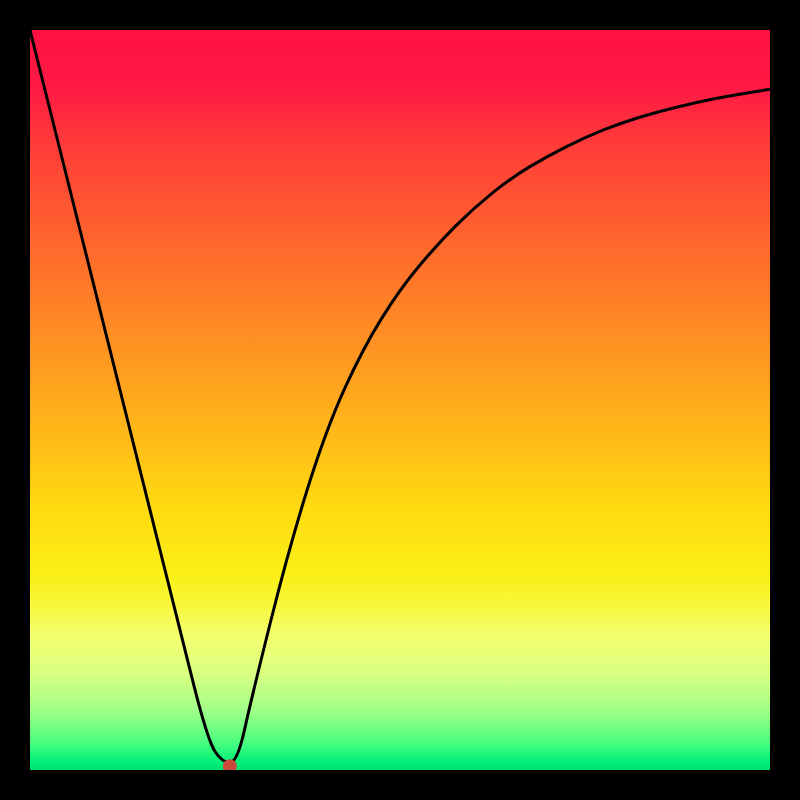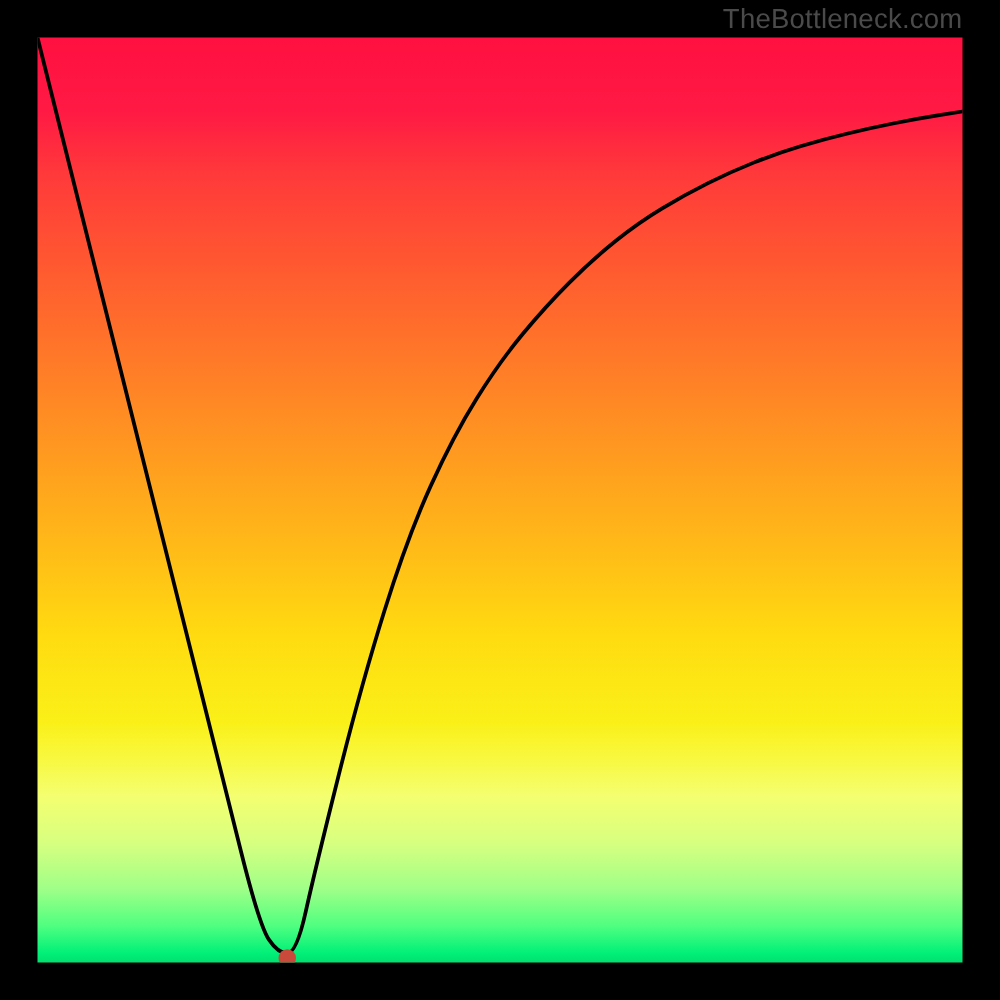--- a/index.html
+++ b/index.html
@@ -57,21 +57,20 @@
     font-size: 22px;
     font-weight: 400;
     letter-spacing: 0.2px;
   }
 </style>
 </head>
 <body>
 
 <div class="frame">
 
-  <div class="watermark">TheBottleneck.com</div>
 
   <div class="plot-area">
     <svg class="curve-svg" viewBox="0 0 740 740" preserveAspectRatio="none">
       <path id="curve-path" fill="none" stroke="#000" stroke-width="3" stroke-linejoin="round" stroke-linecap="round" d="M 0 0 Q 0 0 18.5 74 Q 37 148 55.5 222 Q 74 296 92.5 370 Q 111 444 129.5 518 Q 148 592 162.8 651.2 Q 177.6 710.4 185 721.5 Q 192.4 732.6 199.8 732.6 Q 207.20000000000002 732.6 214.60000000000002 699.3 Q 222 666 240.5 592 Q 259 518 277.5 458.79999999999995 Q 296 399.59999999999997 314.5 358.9 Q 333 318.20000000000005 351.5 288.6 Q 370 259 388.5 236.8 Q 407.00000000000006 214.60000000000002 425.5 196.10000000000002 Q 444 177.60000000000002 462.5 162.8 Q 481 148 499.5 136.90000000000003 Q 518 125.80000000000007 536.5 116.55000000000007 Q 555 107.30000000000007 573.5 99.90000000000003 Q 592 92.5 610.5 86.94999999999999 Q 629 81.39999999999998 647.5 76.95999999999998 Q 666 72.51999999999998 684.5 68.82 Q 703 65.12 721.5 62.15999999999997 T 740 59.19999999999993"></path>
       <circle id="marker-dot" r="7" fill="#c94a3a" cx="199.8" cy="736.3"></circle>
     </svg>
   </div>
 
 </div>
 

